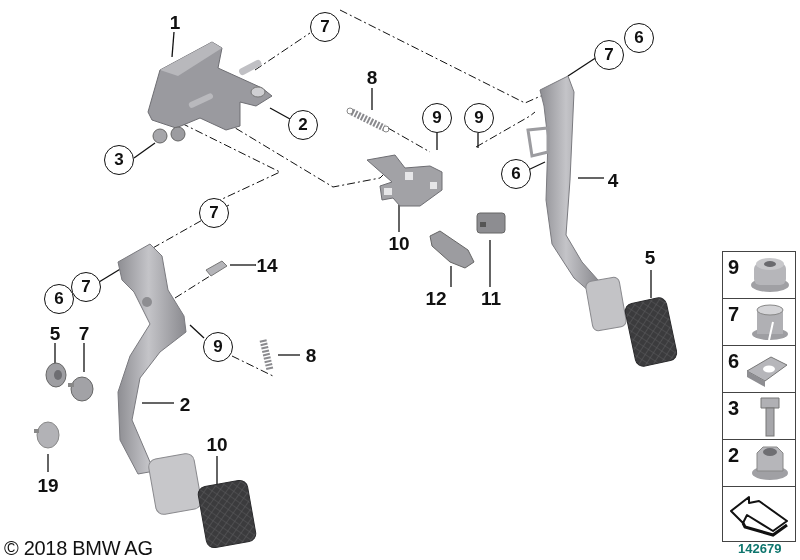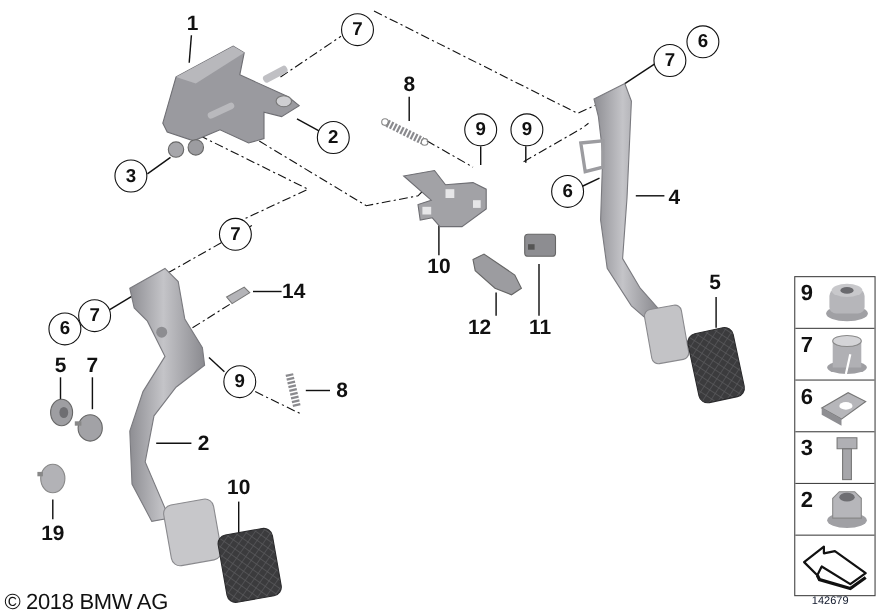--- a/index.html
+++ b/index.html
@@ -6,21 +6,21 @@
   body { width:800px; height:560px; position:relative; overflow:hidden; font-family:"Liberation Sans", sans-serif; }
   #diagram { position:absolute; left:0; top:0; width:800px; height:560px; }
   .callout { position:absolute; font-weight:bold; font-size:19px; color:#111; line-height:1; transform:translate(-50%,-50%); white-space:nowrap; }
   .circ { position:absolute; width:30px; height:30px; border:1.6px solid #111; border-radius:50%; box-sizing:border-box; display:flex; align-items:center; justify-content:center; font-weight:bold; font-size:17px; color:#111; transform:translate(-50%,-50%); background:#fff; }
   .legend { position:absolute; left:722px; top:251px; width:74px; border:1px solid #444; box-sizing:border-box; }
   .legend-cell { position:relative; height:47px; border-bottom:1px solid #444; box-sizing:border-box; }
   .legend-cell:last-child { border-bottom:none; height:54px; }
   .legend-num { position:absolute; left:5px; top:4px; font-weight:bold; font-size:20px; color:#111; }
   .legend-icon { position:absolute; right:4px; top:3px; }
   .footer-left { position:absolute; left:4px; top:537px; font-size:20px; color:#111; letter-spacing:-0.3px; }
-  .footer-right { position:absolute; left:738px; top:541px; font-size:10px; color:#0f172a; }
+  .footer-right { position:absolute; left:738px; top:541px; font-size:13px; color:#0f766e;font-weight:bold; }
 </style>
 </head>
 <body>
 
 <svg id="diagram" viewBox="0 0 800 560" xmlns="http://www.w3.org/2000/svg">
   <defs>
     <linearGradient id="gMetal" x1="0" y1="0" x2="1" y2="0">
       <stop offset="0" stop-color="#8e8e93"></stop>
       <stop offset="0.45" stop-color="#c4c4c8"></stop>
       <stop offset="1" stop-color="#8a8a8f"></stop>

